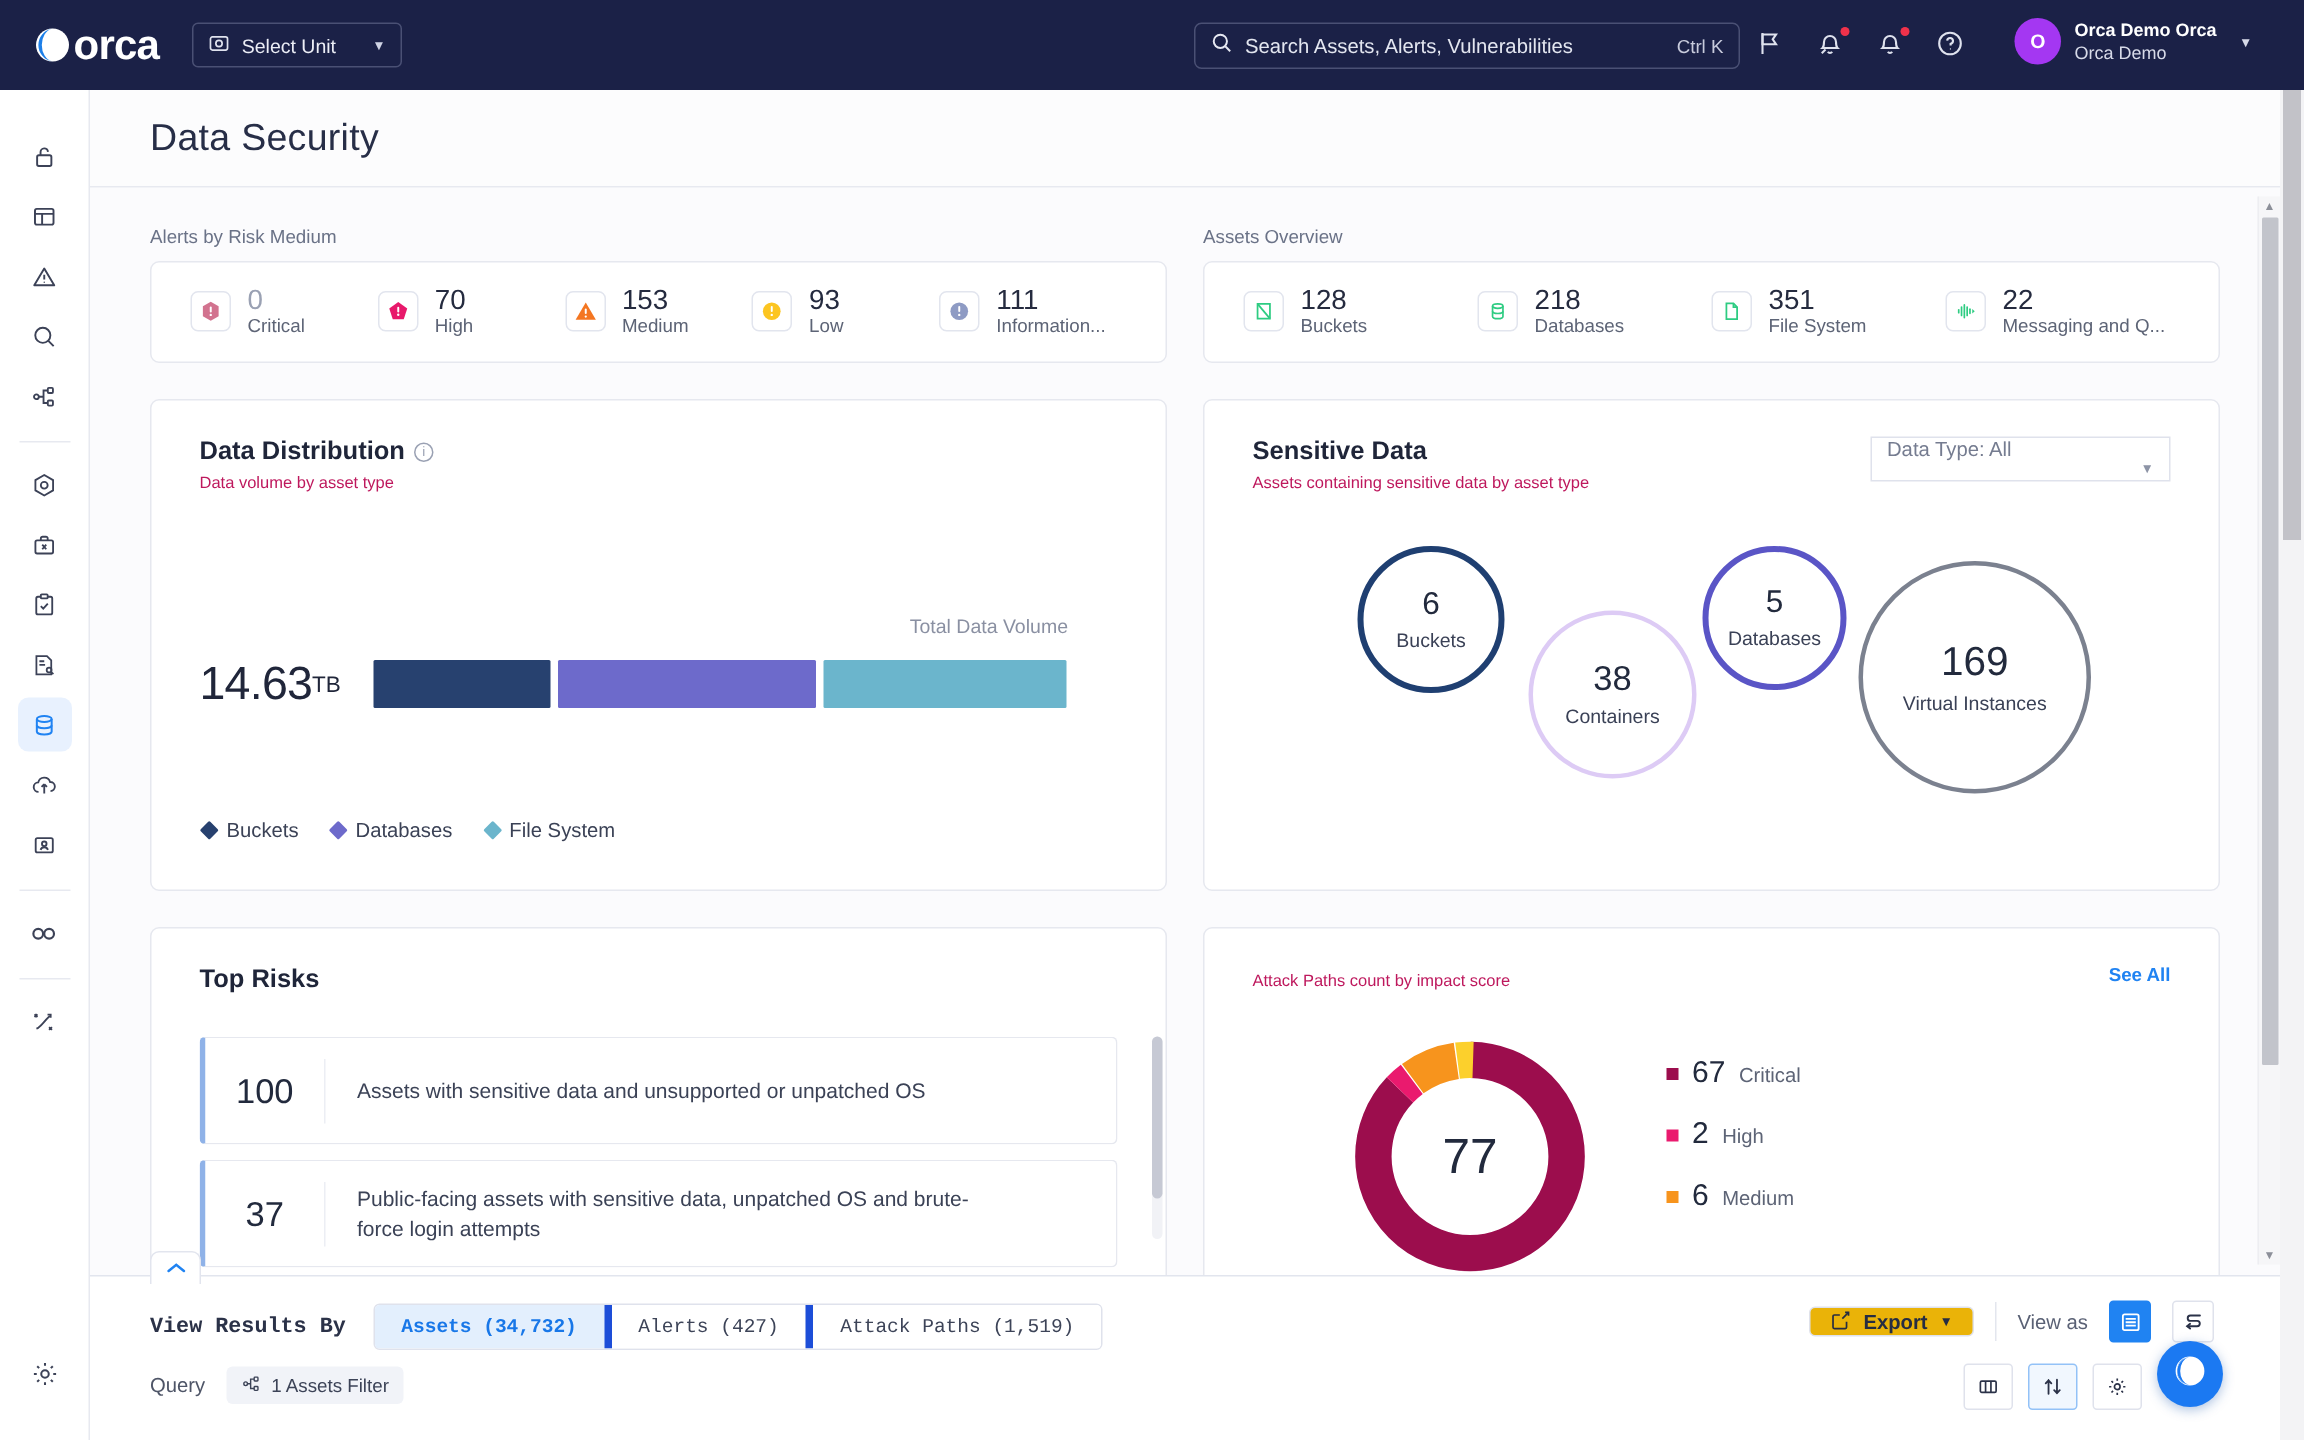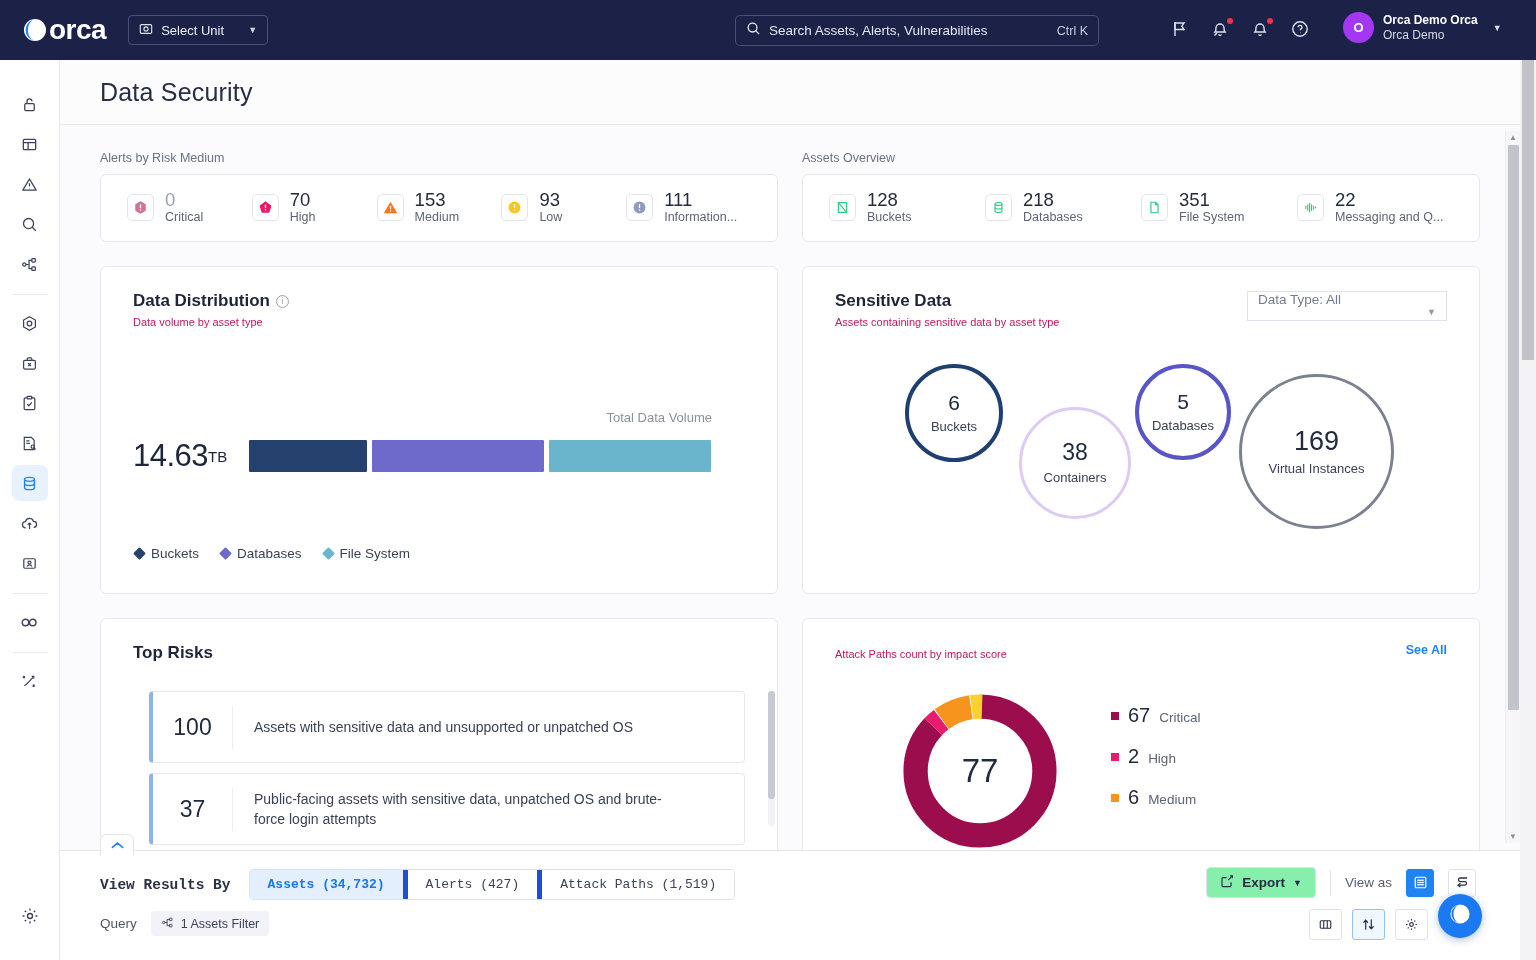--- a/index.html
+++ b/index.html
@@ -26,21 +26,21 @@
     width: 26px; height: 26px; margin-right: 1px; position: relative; display:inline-block;
   }
   .unit-select {
     display: flex; align-items: center; gap: 8px;
     height: 30px; min-width: 140px; padding: 0 10px;
     border: 1px solid #4a5074; border-radius: 4px;
     color: #eceef6; font-size: 13px;
   }
   .unit-select .caret { margin-left: auto; font-size: 9px; color: #cfd3e4; }
   .search-wrap {
-    position: absolute; left: 735px; top: 15px; width: 364px; height: 31px;
+    position: absolute; left: 796px; top: 15px; width: 364px; height: 31px;
     border: 1px solid #4a5074; border-radius: 5px;
     display: flex; align-items: center; padding: 0 10px; gap: 8px;
   }
   .search-wrap input {
     background: transparent; border: 0; outline: none;
     color: #e9ebf5; font-size: 13.5px; flex: 1;
     font-family: "Liberation Sans", sans-serif;
   }
   .search-wrap input::placeholder { color: #e3e6f0; }
   .kbd { color: #c8cbdc; font-size: 12.5px; white-space: nowrap; }
@@ -159,21 +159,21 @@
     display: flex; flex-direction: column; align-items: center; justify-content: center;
   }
   .bub-n { line-height: 1; color: #222a3d; }
   .bub-l { font-size: 13px; color: #3a4156; margin-top: 6px; }
 
   
   .risk-list { margin-top: 28px; position: relative; }
   .risk-item {
     border: 1px solid #e6e8ef; border-left: 4px solid #8fb2e8;
     border-radius: 4px; height: 72px; display: flex; align-items: center;
-    margin-bottom: 10px; background: #fff; margin-left: 16px;
+    margin-bottom: 10px; background: #fff;
   }
   .risk-n {
     width: 80px; text-align: center; font-size: 23px; color: #222a3d;
     border-right: 1px solid #eceef4; line-height: 1;
     padding: 10px 0; flex-shrink: 0;
   }
   .risk-t { font-size: 14px; color: #3b4256; padding-left: 21px; line-height: 1.45; }
   .mini-scroll {
     position: absolute; right: -30px; top: 0; width: 7px; height: 135px;
     background: #f1f2f6; border-radius: 4px;
@@ -217,23 +217,23 @@
   .tab:last-child { border-right: none; }
   .tab.active { background: #e3effd; color: #1877e8; font-weight: 700; }
   .query-row { position: absolute; left: 40px; top: 60px; display: flex; align-items: center; gap: 14px; }
   .query-lab { font-size: 13.5px; color: #4e5567; }
   .filter-chip {
     display: flex; align-items: center; gap: 7px; height: 25px; padding: 0 10px;
     background: #f1f3f8; border-radius: 4px; font-size: 12.5px; color: #3c4357;
   }
   .right-tools { position: absolute; right: 44px; top: 16px; display: flex; align-items: center; gap: 14px; }
   .export-btn {
-    display: flex; align-items: center; gap: 8px; height: 31px; padding: 0 13px;
+    display: flex; align-items: center; gap: 8px; height: 20px; padding: 0 13px;
     border: 1px solid #dfe2ec; border-radius: 4px; font-size: 13.5px;
-    color: #262d42; background: #86efac; cursor: pointer; font-weight: 700;
+    color: #262d42; background: #eab308; cursor: pointer; font-weight: 700;
   }
   .vsep { width: 1px; height: 26px; background: #e3e6ee; }
   .viewas { font-size: 13.5px; color: #5a6175; }
   .sqbtn {
     width: 28px; height: 28px; border: 1px solid #dfe2ec; border-radius: 3px;
     display: flex; align-items: center; justify-content: center; background: #fff; cursor: pointer;
   }
   .sqbtn.on { background: #2083f2; border-color: #2083f2; color: #fff; }
   .sqbtn.sel { background: #f1f7fe; border-color: #93c2f7; }
   .right-tools2 { position: absolute; right: 92px; top: 58px; display: flex; align-items: center; gap: 10px; }

